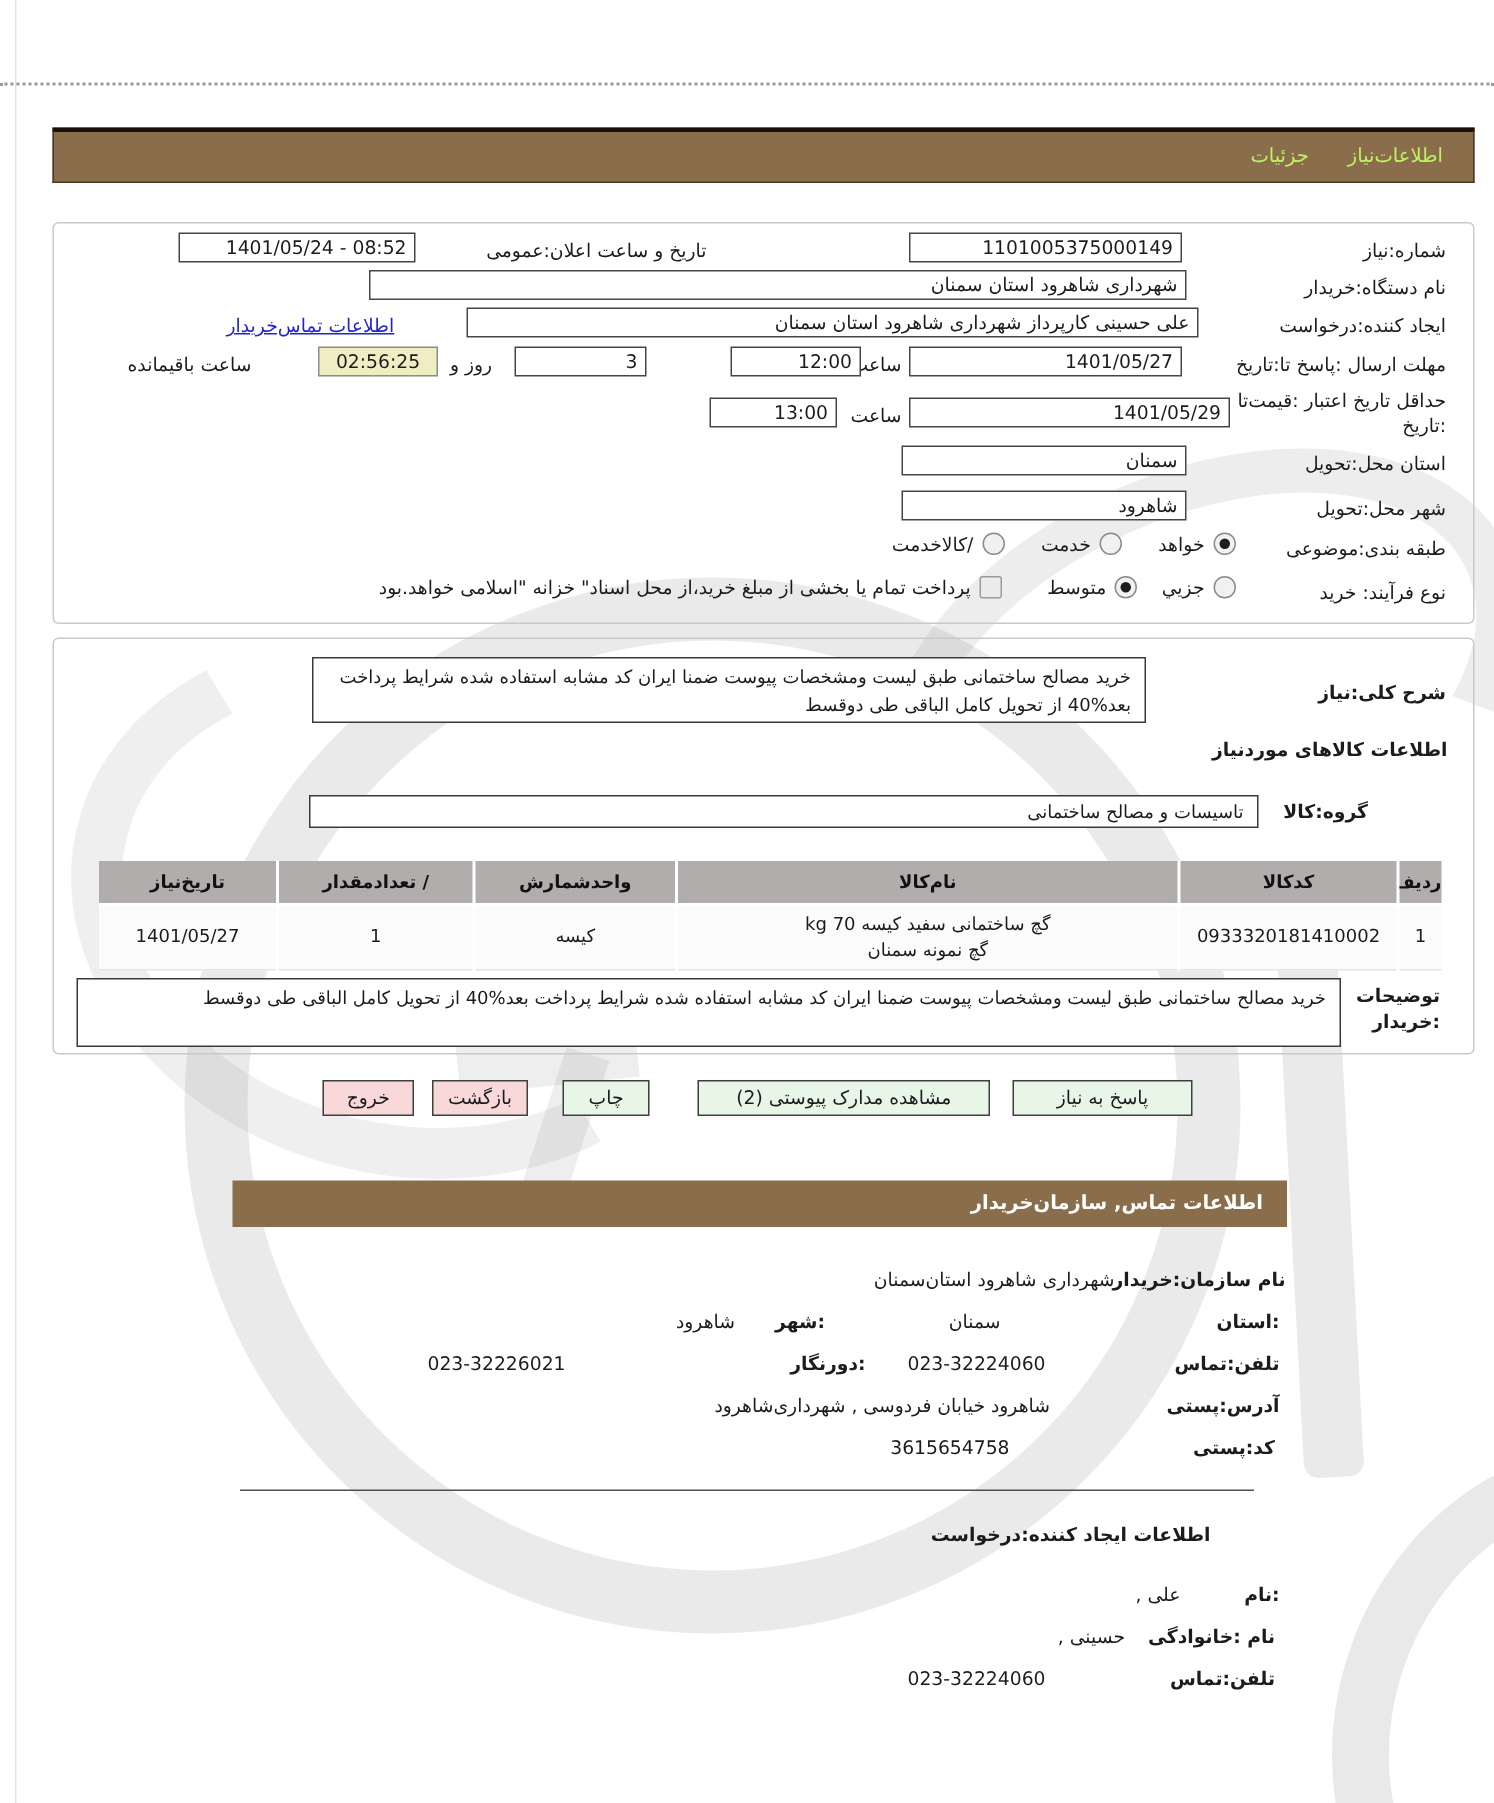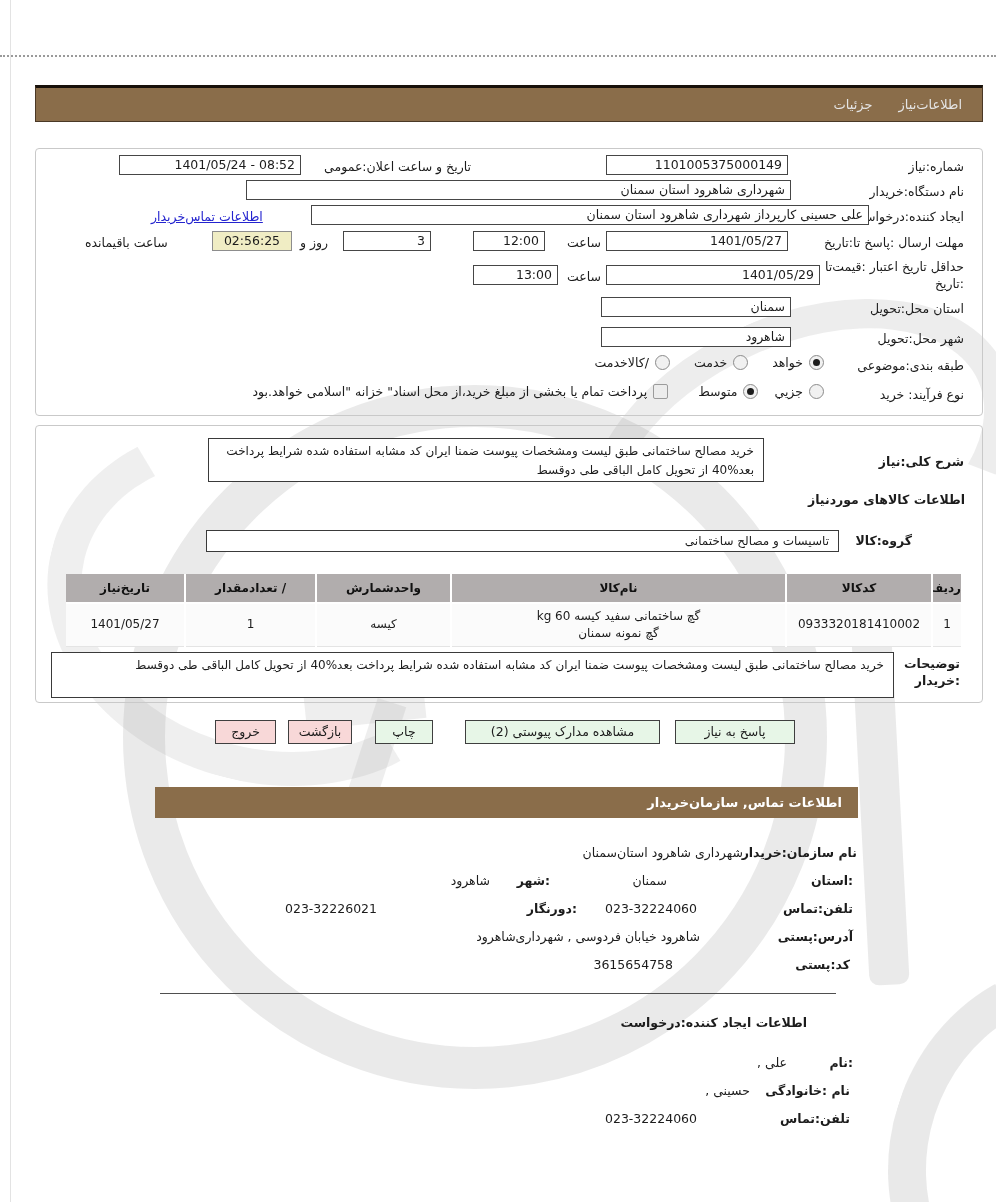--- a/index.html
+++ b/index.html
@@ -25,21 +25,21 @@
          border-top-color:transparent;border-right-color:transparent;transform:rotate(14deg);opacity:.15}
   .wm-bar{left:860px;top:615px;width:40px;height:370px;background:#989898;border-radius:10px;transform:rotate(-3deg);opacity:.20}
   .wm-paren{left:890px;top:960px;width:280px;height:320px;border:38px solid #979797;border-radius:50%;
             border-right-color:transparent;border-top-color:transparent;transform:rotate(18deg);opacity:.20}
   .wm-seven{left:305px;top:690px;width:120px;height:34px;background:#989898;transform:rotate(-6deg);opacity:.16}
   .wm-seven2{left:360px;top:700px;width:30px;height:110px;background:#989898;transform:rotate(18deg);opacity:.16}
   
   .tabbar{left:35px;top:85px;width:948px;height:37px;background:#8a6d4a;
           border:1px solid #4a3826;border-top:3px solid #17100a;box-sizing:border-box;
           display:flex;align-items:center;gap:26px;padding:0 20px;z-index:1}
-  .tab{color:#e5e5e5;font-size:13px;cursor:default}
+  .tab{color:#bef264;font-size:13px;cursor:default}
   .bar2{left:155px;top:787px;width:703px;height:31px;background:#8a6d4a;box-sizing:border-box;
         display:flex;align-items:center;padding:0 16px;color:#ffffff;font-weight:bold;font-size:13px;z-index:1}
   
   .section{position:absolute;border:1px solid #c9c9c9;border-radius:4px;box-sizing:border-box;z-index:1}
   .sec1{left:35px;top:148px;width:948px;height:268px}
   .sec2{left:35px;top:425px;width:948px;height:278px}
   .lbl{position:absolute;white-space:nowrap}
   .field{position:absolute;height:20px;border:1px solid #464646;background:#fff;box-sizing:border-box;
          font-size:12.5px;padding:1px 5px;text-align:right;line-height:16px;overflow:hidden}
   .countdown{position:absolute;height:20px;border:1px solid #8d8d8d;background:#f0edc4;box-sizing:border-box;
@@ -84,33 +84,33 @@
 
 <div class="abs tabbar">
   <span class="tab">اطلاعات‌نیاز</span>
   <span class="tab">جزئیات</span>
 </div>
 
 <div class="section sec1">
   <span class="lbl" style="right:18px;top:10px">شماره:نیاز</span>
   <div class="field ltr" style="left:570px;top:6px;width:182px;text-align:right">1101005375000149</div>
   <span class="lbl" style="right:511px;top:10px">تاریخ و ساعت اعلان:عمومی</span>
-  <div class="field ltr" style="left:83px;top:6px;width:182px">1401/05/24 - 08:52</div>
+  <div class="field ltr" style="left:83px;top:6px;width:158px">1401/05/24 - 08:52</div>
 
   <span class="lbl" style="right:18px;top:35px">نام دستگاه:خریدار</span>
   <div class="field" style="left:210px;top:31px;width:545px">شهرداری شاهرود استان سمنان</div>
 
   <span class="lbl" style="right:18px;top:60px">ایجاد کننده:درخواست</span>
-  <div class="field" style="left:275px;top:56px;width:558px">علی حسینی کارپرداز شهرداری شاهرود استان سمنان</div>
+  <div class="field" style="left:275px;top:56px;width:488px">علی حسینی کارپرداز شهرداری شاهرود استان سمنان</div>
   <span class="lbl link" style="left:115px;top:60px">اطلاعات تماس‌خریدار</span>
 
   <span class="lbl" style="right:18px;top:86px">مهلت ارسال :پاسخ تا:تاریخ</span>
   <div class="field ltr" style="left:570px;top:82px;width:182px">1401/05/27</div>
   <span class="lbl" style="right:381px;top:86px">ساعت</span>
-  <div class="field ltr" style="left:437px;top:82px;width:72px">12:00</div>
+  <div class="field ltr" style="left:451px;top:82px;width:87px">12:00</div>
   <div class="field ltr" style="left:307px;top:82px;width:88px">3</div>
   <span class="lbl" style="left:264px;top:86px">روز و</span>
   <div class="countdown ltr" style="left:176px;top:82px;width:80px">02:56:25</div>
   <span class="lbl" style="left:49px;top:86px">ساعت باقیمانده</span>
 
   <span class="lbl" style="right:18px;top:110px">حداقل تاریخ اعتبار :قیمت‌تا</span>
   <span class="lbl" style="right:18px;top:127px">:تاریخ</span>
   <div class="field ltr" style="left:570px;top:116px;width:214px">1401/05/29</div>
   <span class="lbl" style="right:381px;top:120px">ساعت</span>
   <div class="field ltr" style="left:437px;top:116px;width:85px">13:00</div>
@@ -171,21 +171,21 @@
     <div class="th">/ تعدادمقدار</div>
     <div class="th">تاریخ‌نیاز</div>
 
     <div class="td">
         <span>1</span>
       </div>
     <div class="td ltr">
         <span>0933320181410002</span>
       </div>
     <div class="td">
-      <span>گچ ساختمانی سفید کیسه 60 kg</span>
+      <span>گچ ساختمانی سفید کیسه 70 kg</span>
       <span>گچ نمونه سمنان</span>
     </div>
     <div class="td">
         <span>کیسه</span>
       </div>
     <div class="td ltr">
         <span>1</span>
       </div>
     <div class="td ltr">
         <span>1401/05/27</span>

